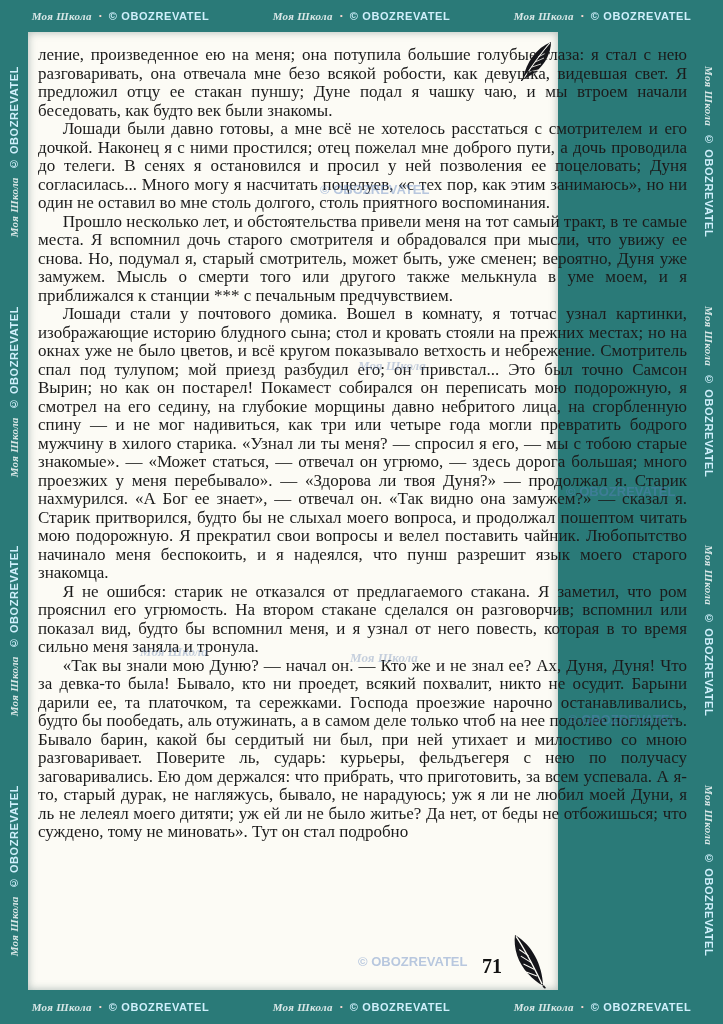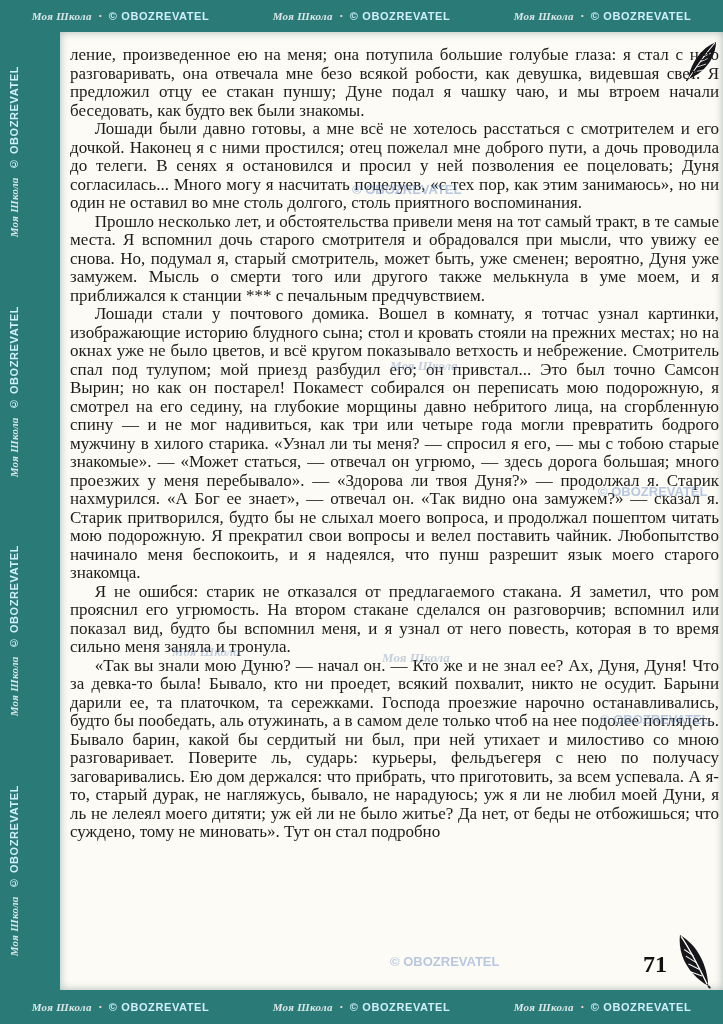--- a/index.html
+++ b/index.html
@@ -18,35 +18,34 @@
   .border-left{left:0;top:32px;width:28px;height:958px;flex-direction:column;}
   .border-right{right:0;top:32px;width:28px;height:958px;flex-direction:column;}
   .wm-pair{display:flex;gap:7px;align-items:center;white-space:nowrap;font-size:11px;}
   .border-left .wm-pair,.border-right .wm-pair{writing-mode:vertical-rl;}
   .border-left .wm-pair{transform:rotate(180deg);}
   .brand-school{font-family:"Liberation Serif",serif;font-style:italic;font-weight:bold;letter-spacing:.3px;}
   .brand-oboz{font-family:"Liberation Sans",sans-serif;font-weight:bold;letter-spacing:.6px;color:#cfeffb;}
   .brand-sep{color:#ffd9d0;font-size:9px;}
   
   .book-page{
-    position:absolute;left:28px;top:32px;width:663px;height:958px;
+    position:absolute;left:28px;top:32px;width:530px;height:958px;
     background:#fcfbf5;
     box-shadow:inset 0 0 8px rgba(20,60,60,.35);
-    margin-left:32px;
   }
   .text-block{
     position:absolute;left:10px;top:14px;width:649px;
     color:#1b1b1b;font-size:17px;line-height:18.5px;text-align:justify;
   }
   .text-block p{margin:0;text-indent:1.45em;}
   .text-block p.first{text-indent:0;}
   
   .page-number{
     position:absolute;right:56px;bottom:12px;
-    font-weight:bold;font-size:24px;color:#111;
+    font-weight:bold;font-size:20px;color:#111;
   }
   .quill-top{position:absolute;top:9px;right:5px;width:32px;height:40px;}
   .quill-bottom{position:absolute;bottom:4px;right:8px;width:42px;height:50px;transform:scaleX(-1) rotate(-8deg);}
   
   .overlay-wm{
     position:absolute;white-space:nowrap;pointer-events:none;
   }
   .overlay-wm.oboz{font-family:"Liberation Sans",sans-serif;font-weight:bold;font-size:13px;color:#5b82c0;opacity:.42;}
   .overlay-wm.school{font-family:"Liberation Serif",serif;font-style:italic;font-weight:bold;font-size:13px;color:#6b87b5;opacity:.38;}
   .wm-1{left:292px;top:150px;}

